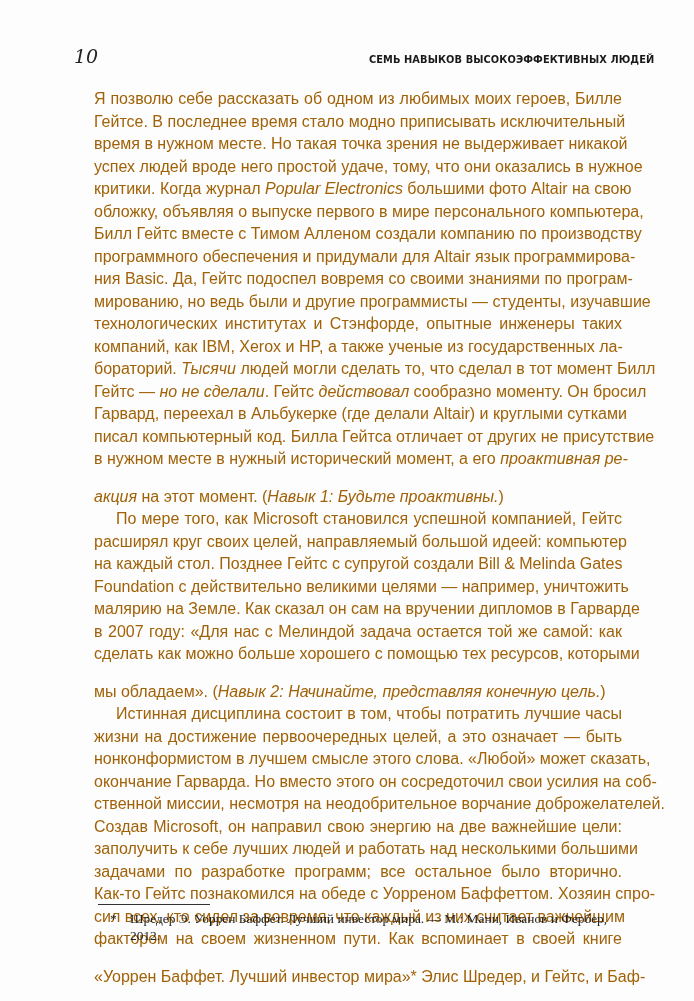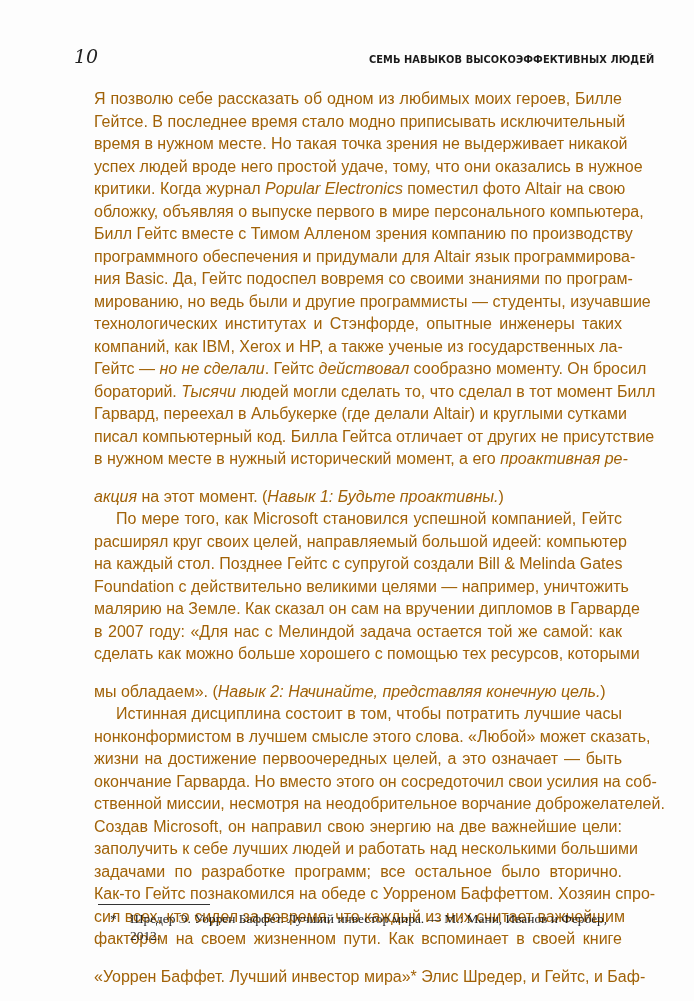--- a/index.html
+++ b/index.html
@@ -48,49 +48,49 @@
     <span class="page-number">10</span>
     <span class="book-title">СЕМЬ НАВЫКОВ ВЫСОКОЭФФЕКТИВНЫХ ЛЮДЕЙ</span>
   </div>
 
   <div class="body-text" id="body-text">
       <div>
         <span class="line"><span>Я позволю себе рассказать об одном из любимых моих героев, Билле</span></span>
         <span class="line"><span>Гейтсе. В последнее время стало модно приписывать исключительный</span></span>
         <span class="line"><span>время в нужном месте. Но такая точка зрения не выдерживает никакой</span></span>
         <span class="line"><span>успех людей вроде него простой удаче, тому, что они оказались в нужное</span></span>
-        <span class="line"><span>критики. Когда журнал </span><i>Popular Electronics</i><span> поместил фото Altair на свою</span></span>
+        <span class="line"><span>критики. Когда журнал </span><i>Popular Electronics</i><span> большими фото Altair на свою</span></span>
         <span class="line"><span>обложку, объявляя о выпуске первого в мире персонального компьютера,</span></span>
-        <span class="line"><span>Билл Гейтс вместе с Тимом Алленом зрения компанию по производству</span></span>
+        <span class="line"><span>Билл Гейтс вместе с Тимом Алленом создали компанию по производству</span></span>
         <span class="line"><span>программного обеспечения и придумали для Altair язык программирова-</span></span>
         <span class="line"><span>ния Basic. Да, Гейтс подоспел вовремя со своими знаниями по програм-</span></span>
         <span class="line"><span>мированию, но ведь были и другие программисты — студенты, изучавшие</span></span>
         <span class="line"><span>технологических институтах и Стэнфорде, опытные инженеры таких</span></span>
         <span class="line"><span>компаний, как IBM, Xerox и HP, а также ученые из государственных ла-</span></span>
+        <span class="line"><span>бораторий. </span><i>Тысячи</i><span> людей могли сделать то, что сделал в тот момент Билл</span></span>
         <span class="line"><span>Гейтс — </span><i>но не сделали</i><span>. Гейтс </span><i>действовал</i><span> сообразно моменту. Он бросил</span></span>
-        <span class="line"><span>бораторий. </span><i>Тысячи</i><span> людей могли сделать то, что сделал в тот момент Билл</span></span>
         <span class="line"><span>Гарвард, переехал в Альбукерке (где делали Altair) и круглыми сутками</span></span>
         <span class="line"><span>писал компьютерный код. Билла Гейтса отличает от других не присутствие</span></span>
         <span class="line"><span>в нужном месте в нужный исторический момент, а его </span><i>проактивная ре-</i></span>
         <span class="line last"><i>акция</i><span> на этот момент. (</span><i>Навык 1: Будьте проактивны.</i><span>)</span></span>
       </div>
       <div>
         <span class="line indent"><span>По мере того, как Microsoft становился успешной компанией, Гейтс</span></span>
         <span class="line"><span>расширял круг своих целей, направляемый большой идеей: компьютер</span></span>
         <span class="line"><span>на каждый стол. Позднее Гейтс с супругой создали Bill &amp; Melinda Gates</span></span>
         <span class="line"><span>Foundation с действительно великими целями — например, уничтожить</span></span>
         <span class="line"><span>малярию на Земле. Как сказал он сам на вручении дипломов в Гарварде</span></span>
         <span class="line"><span>в 2007 году: «Для нас с Мелиндой задача остается той же самой: как</span></span>
         <span class="line"><span>сделать как можно больше хорошего с помощью тех ресурсов, которыми</span></span>
         <span class="line last"><span>мы обладаем». (</span><i>Навык 2: Начинайте, представляя конечную цель.</i><span>)</span></span>
       </div>
       <div>
         <span class="line indent"><span>Истинная дисциплина состоит в том, чтобы потратить лучшие часы</span></span>
+        <span class="line"><span>жизни на достижение первоочередных целей, а это означает — быть</span></span>
         <span class="line"><span>нонконформистом в лучшем смысле этого слова. «Любой» может сказать,</span></span>
-        <span class="line"><span>жизни на достижение первоочередных целей, а это означает — быть</span></span>
         <span class="line"><span>окончание Гарварда. Но вместо этого он сосредоточил свои усилия на соб-</span></span>
         <span class="line"><span>ственной миссии, несмотря на неодобрительное ворчание доброжелателей.</span></span>
         <span class="line"><span>Создав Microsoft, он направил свою энергию на две важнейшие цели:</span></span>
         <span class="line"><span>заполучить к себе лучших людей и работать над несколькими большими</span></span>
         <span class="line"><span>задачами по разработке программ; все остальное было вторично.</span></span>
         <span class="line"><span>Как-то Гейтс познакомился на обеде с Уорреном Баффеттом. Хозяин спро-</span></span>
         <span class="line"><span>сил всех, кто сидел за вовремя, что каждый из них считает важнейшим</span></span>
         <span class="line"><span>фактором на своем жизненном пути. Как вспоминает в своей книге</span></span>
         <span class="line last"><span>«Уоррен Баффет. Лучший инвестор мира»* Элис Шредер, и Гейтс, и Баф-</span></span>
       </div>

